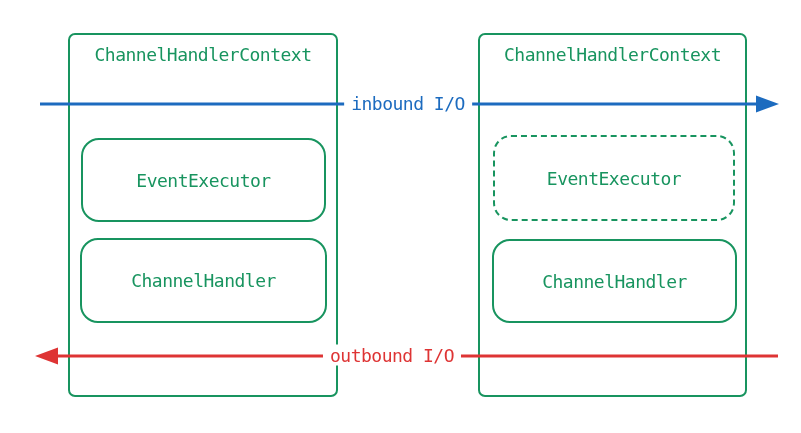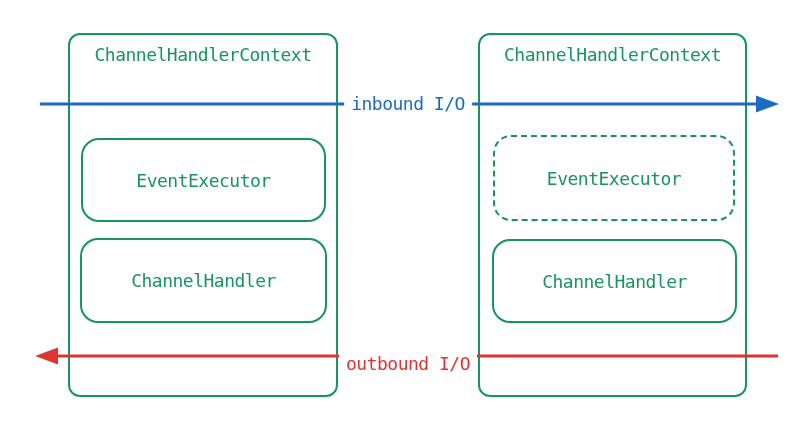--- a/index.html
+++ b/index.html
@@ -12,21 +12,21 @@
     width: 801px;
     height: 433px;
     background: var(--background, #ffffff);
     font-family: "DejaVu Sans Mono", monospace;
     overflow: hidden;
   }
   .ctx-box {
     position: absolute;
     box-sizing: border-box;
     border: 2.5px solid var(--green);
-    border-radius: 12px;
+    border-radius: 7px;
     background: transparent;
   }
   #left-ctx  { left: 68px;  top: 33px; width: 270px; height: 364px; }
   #right-ctx { left: 478px; top: 33px; width: 269px; height: 364px; }
   .ctx-title {
     position: absolute;
     top: 9px;
     left: 0;
     width: 100%;
     text-align: center;
@@ -70,21 +70,21 @@
   .flow-label {
     position: absolute;
     transform: translate(-50%, -50%);
     background: var(--background, #ffffff);
     padding: 0 7px;
     font-size: 18px;
     letter-spacing: -0.5px;
     white-space: nowrap;
   }
   #inbound-label  { left: 408px; top: 103px; color: var(--blue); }
-  #outbound-label { left: 408px; top: 355px; color: var(--red); margin-top: 8px; }
+  #outbound-label { left: 392px; top: 355px; color: var(--red); }
 </style>
 </head>
 <body>
 
 <div class="canvas">
 
   <div class="ctx-box" id="left-ctx">
     <div class="ctx-title">ChannelHandlerContext</div>
     <div class="inner-box" id="left-exec">
       <span>EventExecutor</span>

